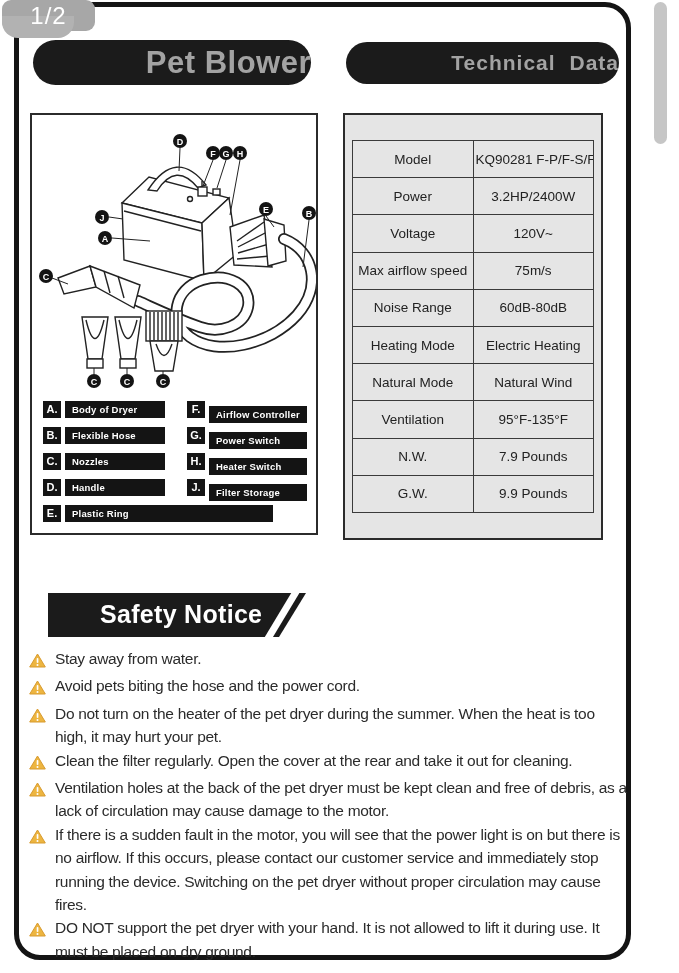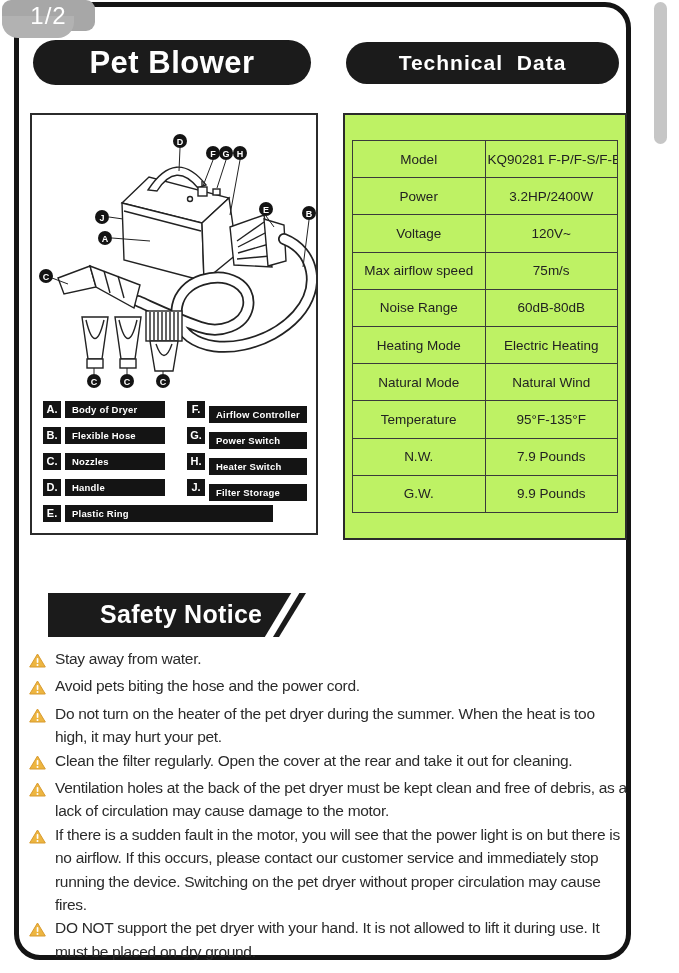--- a/index.html
+++ b/index.html
@@ -21,35 +21,35 @@
     content:"";position:absolute;left:0;top:16px;width:72px;height:22px;
     background:#b2b2b2;border-radius:0 0 16px 16px;z-index:-1;
   }
   
   .scrollbar{
     position:absolute;left:654px;top:2px;width:13px;height:142px;
     background:#c6c6c6;border-radius:7px;z-index:7;
   }
   
   .banner{
-    position:absolute;background:#1b1b1b;color:#ffffff;display:flex;align-items:center;
-    justify-content:center;z-index:3;
+    position:absolute;background:#1b1b1b;color:#a3a3a3;display:flex;align-items:center;
+    justify-content:flex-end;z-index:3;
   }
   .banner-product{left:33px;top:40px;width:278px;height:45px;border-radius:23px;
     font-size:31px;font-weight:700;letter-spacing:0.5px;}
   .banner-tech{left:346px;top:42px;width:273px;height:42px;border-radius:21px;
     font-size:21px;font-weight:700;letter-spacing:1px;word-spacing:7px;}
   
   .diagram-box{
     position:absolute;left:30px;top:113px;width:288px;height:422px;
     border:2px solid #2b2b2b;box-sizing:border-box;background:#fff;z-index:2;
   }
   .tech-box{
-    position:absolute;left:343px;top:113px;width:284px;height:427px;
-    border:2px solid #2b2b2b;box-sizing:border-box;background:#bef264;z-index:2;
+    position:absolute;left:343px;top:113px;width:260px;height:427px;
+    border:2px solid #2b2b2b;box-sizing:border-box;background:#e5e5e5;z-index:2;
     padding:25px 7px;
   }
   .tech-box table{
     width:100%;height:100%;border-collapse:collapse;table-layout:fixed;
   }
   .tech-box td{
     border:1.5px solid #3a3a3a;text-align:center;vertical-align:middle;
     font-size:13.5px;color:#222;padding:2px 2px;overflow:hidden;white-space:nowrap;
   }
   
@@ -297,21 +297,21 @@
         </tr>
         <tr>
           <td>Heating Mode</td>
           <td>Electric Heating</td>
         </tr>
         <tr>
           <td>Natural Mode</td>
           <td>Natural Wind</td>
         </tr>
         <tr>
-          <td>Temperature</td>
+          <td>Ventilation</td>
           <td>95°F-135°F</td>
         </tr>
         <tr>
           <td>N.W.</td>
           <td>7.9 Pounds</td>
         </tr>
         <tr>
           <td>G.W.</td>
           <td>9.9 Pounds</td>
         </tr>

